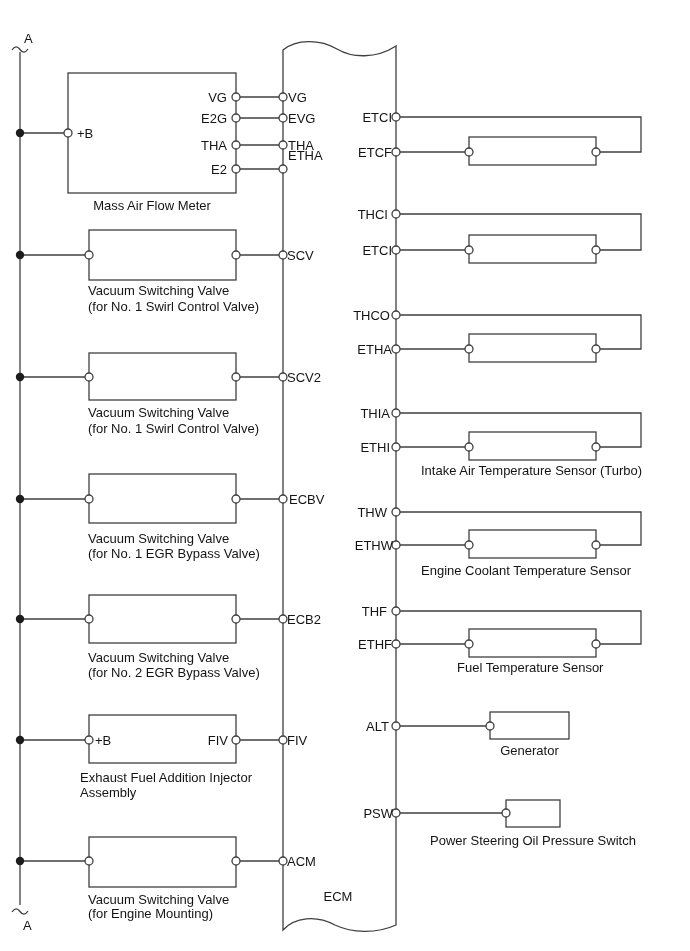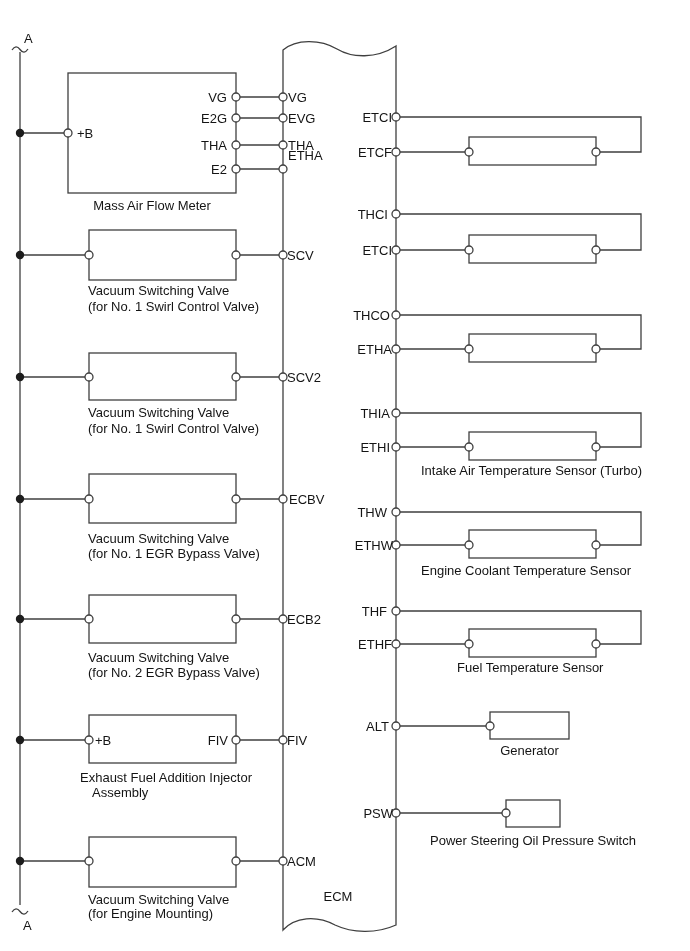--- a/index.html
+++ b/index.html
@@ -212,21 +212,21 @@
 
   <div class="lbl" style="left:88px;top:538px">Vacuum Switching Valve</div>
   <div class="lbl" style="left:88px;top:553px">(for No. 1 EGR Bypass Valve)</div>
   <div class="lbl" style="left:289px;top:499px">ECBV</div>
 
   <div class="lbl" style="left:88px;top:657px">Vacuum Switching Valve</div>
   <div class="lbl" style="left:88px;top:672px">(for No. 2 EGR Bypass Valve)</div>
   <div class="lbl" style="left:287px;top:619px">ECB2</div>
 
   <div class="lbl" style="left:80px;top:777px">Exhaust Fuel Addition Injector</div>
-  <div class="lbl" style="left:92px;top:792px">Assembly</div>
+  <div class="lbl" style="left:80px;top:792px">Assembly</div>
   <div class="lbl" style="left:95px;top:740px">+B</div>
   <div class="lbl ral" style="right:462px;top:740px">FIV</div>
   <div class="lbl" style="left:287px;top:740px">FIV</div>
 
   <div class="lbl" style="left:88px;top:899px">Vacuum Switching Valve</div>
   <div class="lbl" style="left:88px;top:913px">(for Engine Mounting)</div>
   <div class="lbl" style="left:287px;top:861px">ACM</div>
 
   <div class="lbl ral" style="right:298px;top:117px">ETCI</div>
   <div class="lbl ral" style="right:298px;top:152px">ETCF</div>

